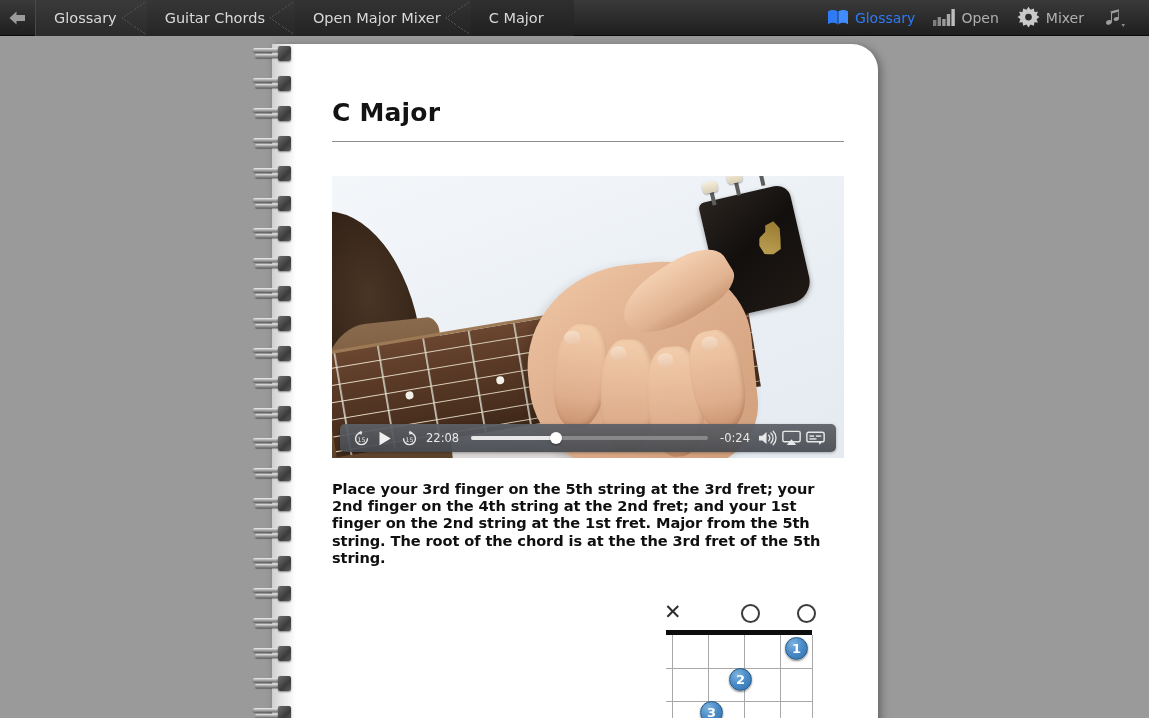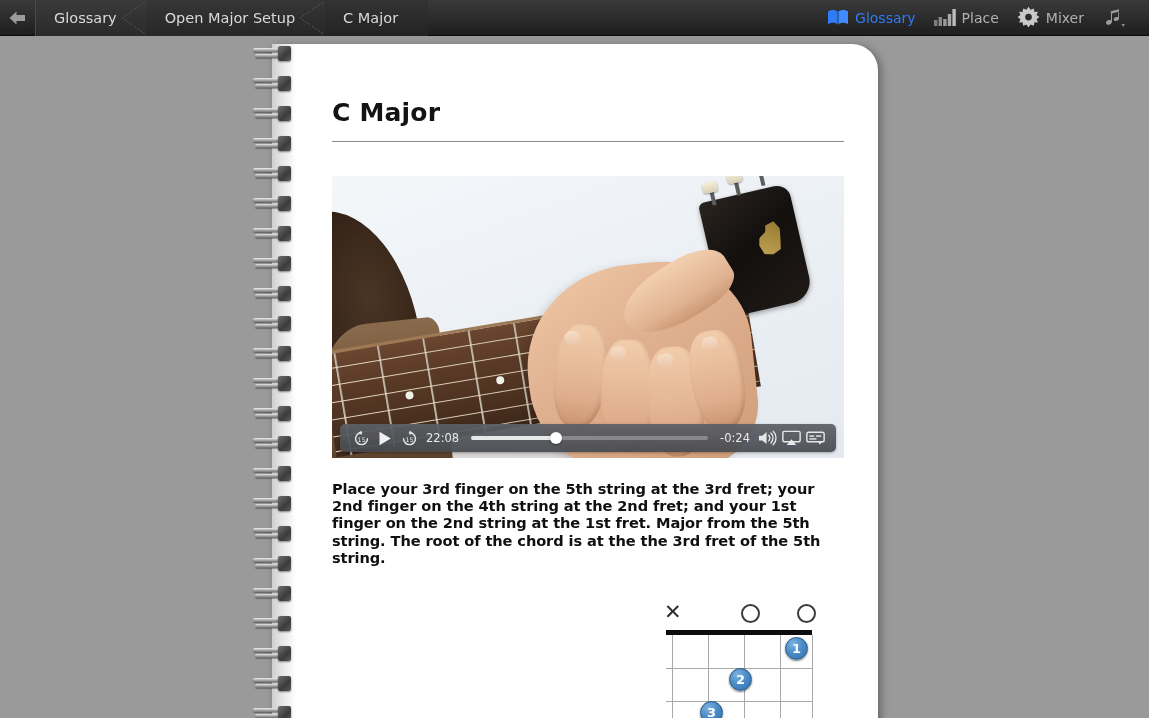--- a/index.html
+++ b/index.html
@@ -233,21 +233,24 @@
   <div id="breadcrumb">
     <div class="bc-back">
       <svg width="20" height="16" viewBox="0 0 20 16" aria-hidden="true">
         <path d="M8.5 1.5 L1.5 8 L8.5 14.5 L8.5 11 L17 11 L17 5 L8.5 5 Z" fill="#9b9b9b"></path>
       </svg>
     </div>
     <div class="crumb">
       <span>Glossary</span>
     </div>
     <div class="crumb">
-      <span>Open Major Setup</span>
+      <span>Guitar Chords</span>
+    </div>
+    <div class="crumb">
+      <span>Open Major Mixer</span>
     </div>
     <div class="crumb">
       <span>C Major</span>
     </div>
   </div>
 
   <div id="toolbar-right">
 
     <div class="tb-item active">
       <span class="gl">
@@ -263,21 +266,21 @@
     <div class="tb-item">
       <span class="gl">
         <svg width="22" height="17" viewBox="0 0 22 17" aria-hidden="true">
           <rect x="0" y="11" width="3.4" height="6" fill="#7d7d7d"></rect>
           <rect x="4.6" y="8" width="3.4" height="9" fill="#8a8a8a"></rect>
           <rect x="9.2" y="10" width="3.4" height="7" fill="#9a9a9a"></rect>
           <rect x="13.8" y="5" width="3.4" height="12" fill="#a8a8a8"></rect>
           <rect x="18.4" y="0" width="3.4" height="17" fill="#bdbdbd"></rect>
         </svg>
       </span>
-      <span>Place</span>
+      <span>Open</span>
     </div>
 
     <div class="tb-item">
       <span class="gl">
         <svg width="23" height="23" viewBox="0 0 24 24" aria-hidden="true">
           <path fill="#c9c9c9" d="M12 0.8 L14.1 3.9 L17.6 2.6 L18.2 6.3 L21.9 6.1 L20.4 9.5 L23.4 11.6 L20.4 13.8 L21.9 17.2 L18.2 17 L17.6 20.7 L14.1 19.4 L12 22.5 L9.9 19.4 L6.4 20.7 L5.8 17 L2.1 17.2 L3.6 13.8 L0.6 11.6 L3.6 9.5 L2.1 6.1 L5.8 6.3 L6.4 2.6 L9.9 3.9 Z"></path>
           <circle cx="12" cy="11.6" r="3.5" fill="#2c2c2c"></circle>
         </svg>
       </span>
       <span>Mixer</span>

